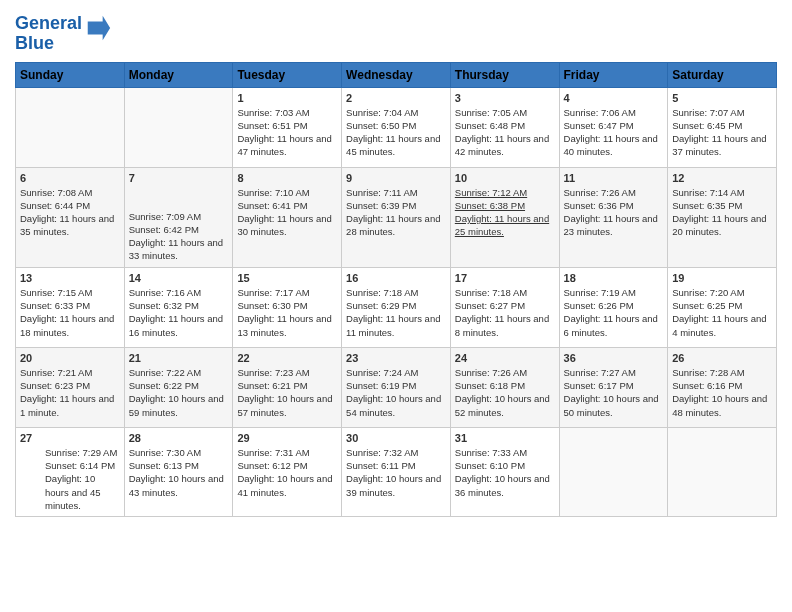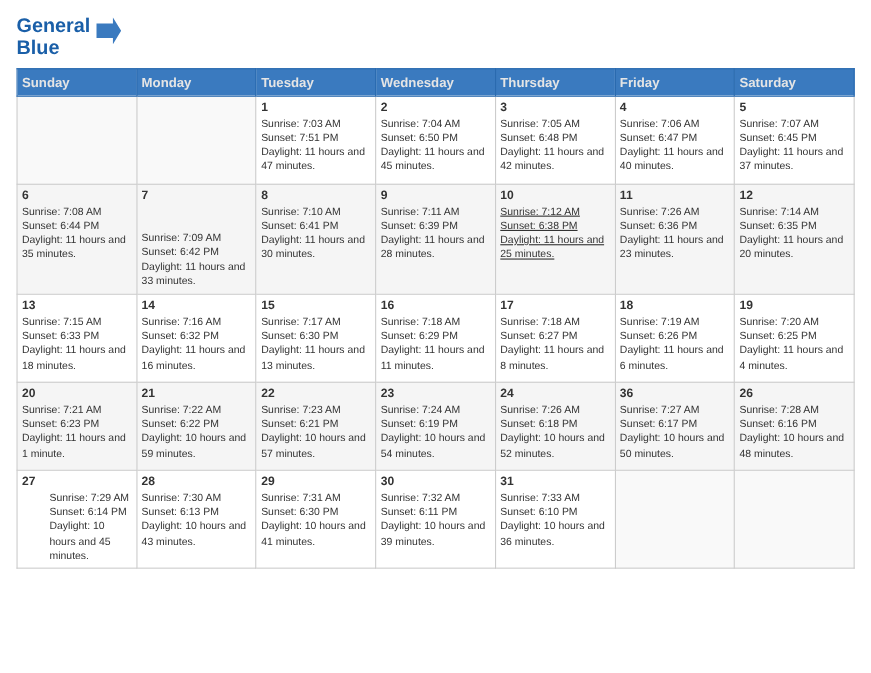--- a/index.html
+++ b/index.html
@@ -53,21 +53,21 @@
       color: #555;
       margin-top: 2px;
     }
     table {
       width: 100%;
       border-collapse: collapse;
       table-layout: fixed;
     }
     thead th {
       background-color: #3a7abf;
-      color: #e5e5e5;
+      color: #000000;
       font-size: 12px;
       font-weight: bold;
       padding: 5px 4px;
       text-align: left;
       border: 1px solid #2a6aaf;
     }
     tbody td {
       vertical-align: top;
       padding: 4px 4px;
       border: 1px solid #ccc;
@@ -132,21 +132,21 @@
           <th>Saturday</th>
         </tr>
     </thead>
     <tbody id="calendar-body">
     <tr>
           <td class="empty-cell"></td>
           <td class="empty-cell"></td>
           <td>
             <span class="day-num">1</span>
             <div class="cell-info" style="white-space: pre-line;">Sunrise: 7:03 AM
-Sunset: 7:51 PM
+Sunset: 6:51 PM
 Daylight: 11 hours and 47 minutes.</div>
           </td>
           <td>
             <span class="day-num">2</span>
             <div class="cell-info" style="white-space: pre-line;">Sunrise: 7:04 AM
 Sunset: 6:50 PM
 Daylight: 11 hours and 45 minutes.</div>
           </td>
           <td>
             <span class="day-num">3</span>
@@ -308,21 +308,21 @@
           </td>
           <td>
             <span class="day-num">28</span>
             <div class="cell-info" style="white-space: pre-line;">Sunrise: 7:30 AM
 Sunset: 6:13 PM
 Daylight: 10 hours and 43 minutes.</div>
           </td>
           <td>
             <span class="day-num">29</span>
             <div class="cell-info" style="white-space: pre-line;">Sunrise: 7:31 AM
-Sunset: 6:30 PM
+Sunset: 6:12 PM
 Daylight: 10 hours and 41 minutes.</div>
           </td>
           <td>
             <span class="day-num">30</span>
             <div class="cell-info" style="white-space: pre-line;">Sunrise: 7:32 AM
 Sunset: 6:11 PM
 Daylight: 10 hours and 39 minutes.</div>
           </td>
           <td>
             <span class="day-num">31</span>

